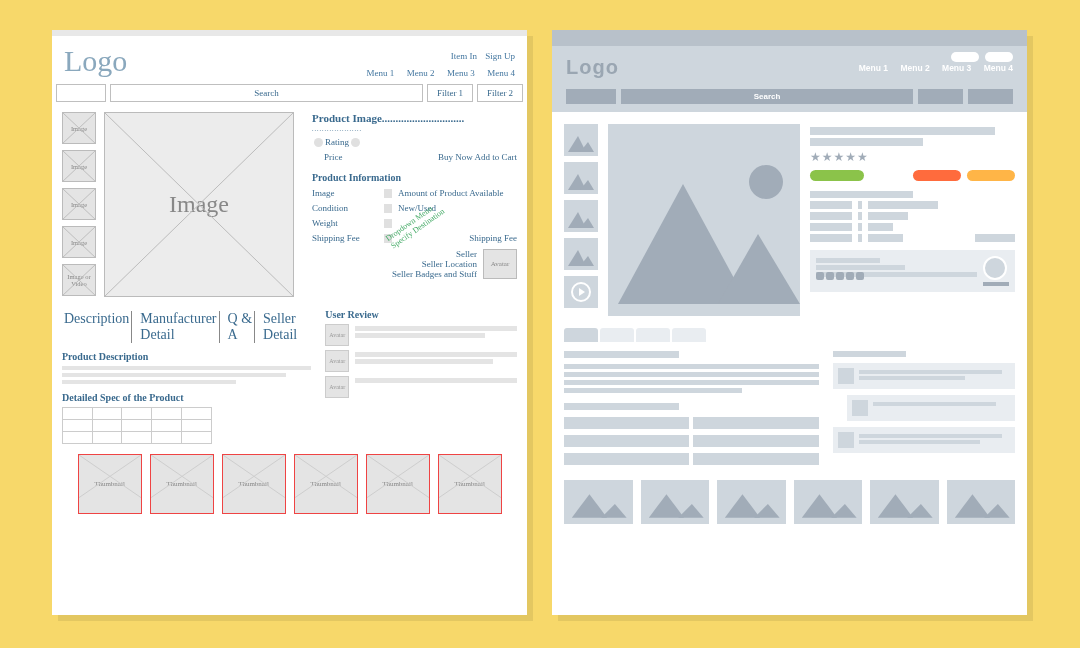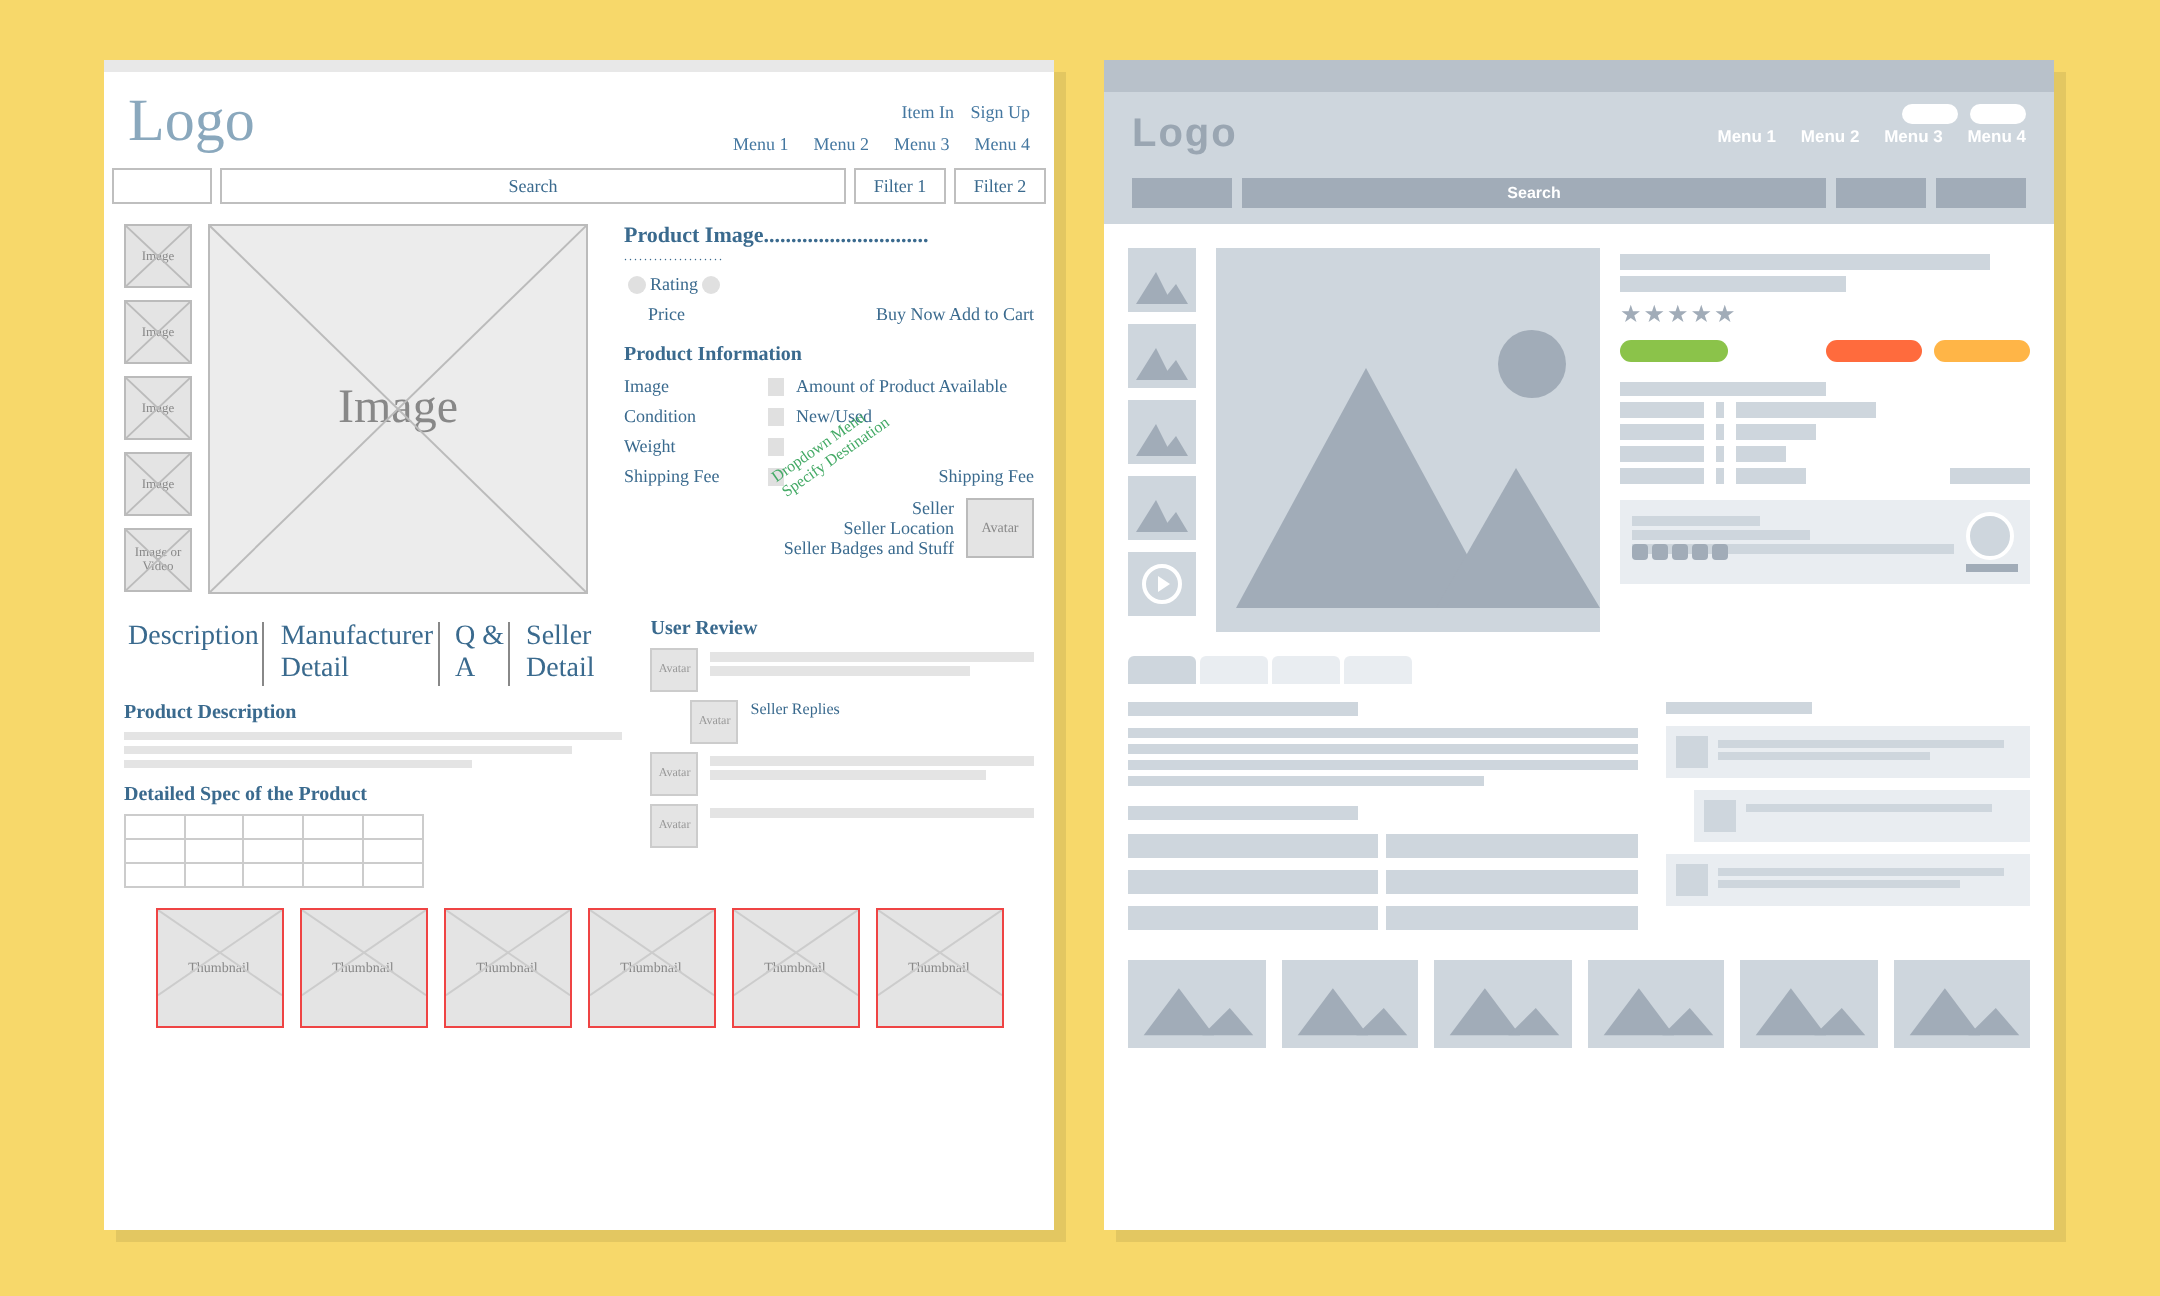--- a/index.html
+++ b/index.html
@@ -277,26 +277,20 @@
       </div>
       <div style="flex:1">
         <div class="section-title">User Review</div>
         <div class="review">
             <div class="rav">Avatar</div>
             <div class="rtxt">
               <div class="l"></div>
               <div class="l" style="width:80%"></div>
             </div>
           </div>
-        <div class="review" style="margin-left:20px">
-            <div class="rav">Avatar</div>
-            <div class="rtxt">
-              <div style="font-size:8px">Seller Replies</div>
-            </div>
-          </div>
         <div class="review">
             <div class="rav">Avatar</div>
             <div class="rtxt">
               <div class="l"></div>
               <div class="l" style="width:85%"></div>
             </div>
           </div>
         <div class="review">
             <div class="rav">Avatar</div>
             <div class="rtxt">

